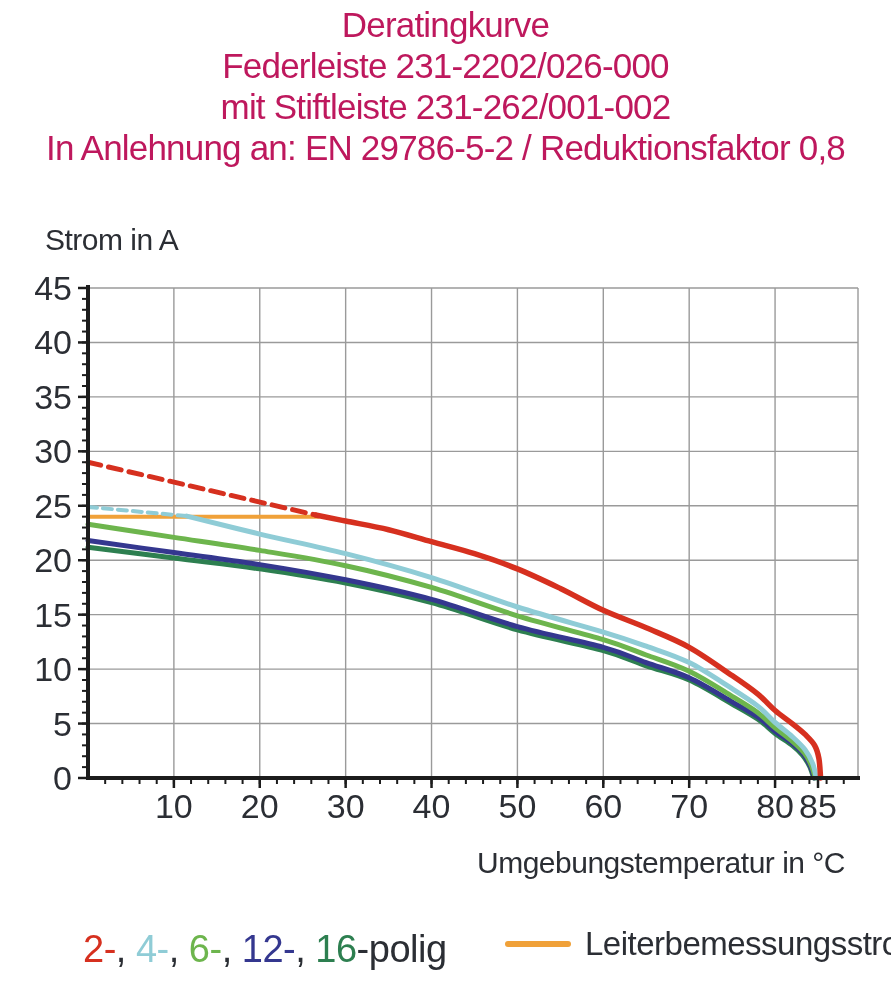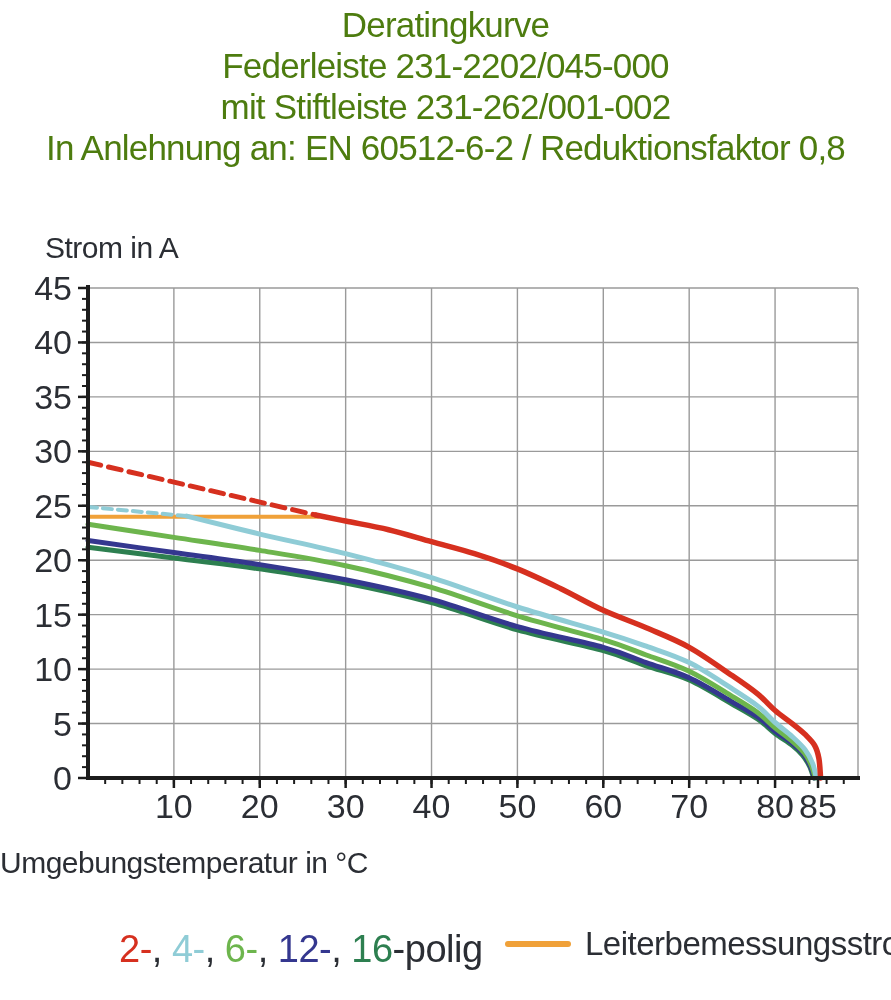--- a/index.html
+++ b/index.html
@@ -1,37 +1,37 @@
 <!DOCTYPE html>
 <html><head>
 <meta charset="utf-8">
 <style>
   html,body{margin:0;padding:0;background:#ffffff;}
   #page{position:relative;width:891px;height:1000px;background:#ffffff;overflow:hidden;
         font-family:"Liberation Sans", sans-serif;color:#2b2e34;}
   #title-block{position:absolute;top:4px;left:0;width:891px;text-align:center;}
-  #title-block .tline{font-size:35px;line-height:41px;letter-spacing:-0.8px;color:#4d7c0f;}
-  #ylabel{position:absolute;left:45px;top:231px;font-size:30px;letter-spacing:-0.5px;}
-  #xlabel{position:absolute;left:0;top:846px;width:845px;font-size:30px;letter-spacing:-0.5px;}
+  #title-block .tline{font-size:35px;line-height:41px;letter-spacing:-0.8px;color:#be185d;}
+  #ylabel{position:absolute;left:45px;top:223px;font-size:30px;letter-spacing:-0.5px;}
+  #xlabel{position:absolute;left:0;top:846px;width:845px;text-align:right;font-size:30px;letter-spacing:-0.5px;}
   #chart-svg{position:absolute;left:0;top:0;}
-  #legend-left{position:absolute;left:83px;top:928px;font-size:38px;letter-spacing:-0.5px;white-space:nowrap;margin-left:36px;}
+  #legend-left{position:absolute;left:83px;top:928px;font-size:38px;letter-spacing:-0.5px;white-space:nowrap;}
   #legend-right{position:absolute;left:505px;top:925px;display:flex;align-items:center;gap:14px;}
   #legend-right .swatch{width:66px;height:6px;border-radius:3px;}
   #legend-right .swlabel{font-size:33px;letter-spacing:-0.5px;}
 </style>
 </head>
 <body>
 
 <div id="page">
 
   <div id="title-block">
     <div class="tline">Deratingkurve</div>
-    <div class="tline">Federleiste 231-2202/045-000</div>
+    <div class="tline">Federleiste 231-2202/026-000</div>
     <div class="tline">mit Stiftleiste 231-262/001-002</div>
-    <div class="tline">In Anlehnung an: EN 60512-6-2 / Reduktionsfaktor 0,8</div>
+    <div class="tline">In Anlehnung an: EN 29786-5-2 / Reduktionsfaktor 0,8</div>
   </div>
 
   <div id="ylabel">Strom in A</div>
 
   <svg id="chart-svg" width="891" height="1000" viewBox="0 0 891 1000">
       <g>
         <line x1="173.88235294117646" y1="288" x2="173.88235294117646" y2="778" stroke="#9a9a9a" stroke-width="1.4"></line>
         <line x1="259.7647058823529" y1="288" x2="259.7647058823529" y2="778" stroke="#9a9a9a" stroke-width="1.4"></line>
         <line x1="345.6470588235294" y1="288" x2="345.6470588235294" y2="778" stroke="#9a9a9a" stroke-width="1.4"></line>
         <line x1="431.52941176470586" y1="288" x2="431.52941176470586" y2="778" stroke="#9a9a9a" stroke-width="1.4"></line>

